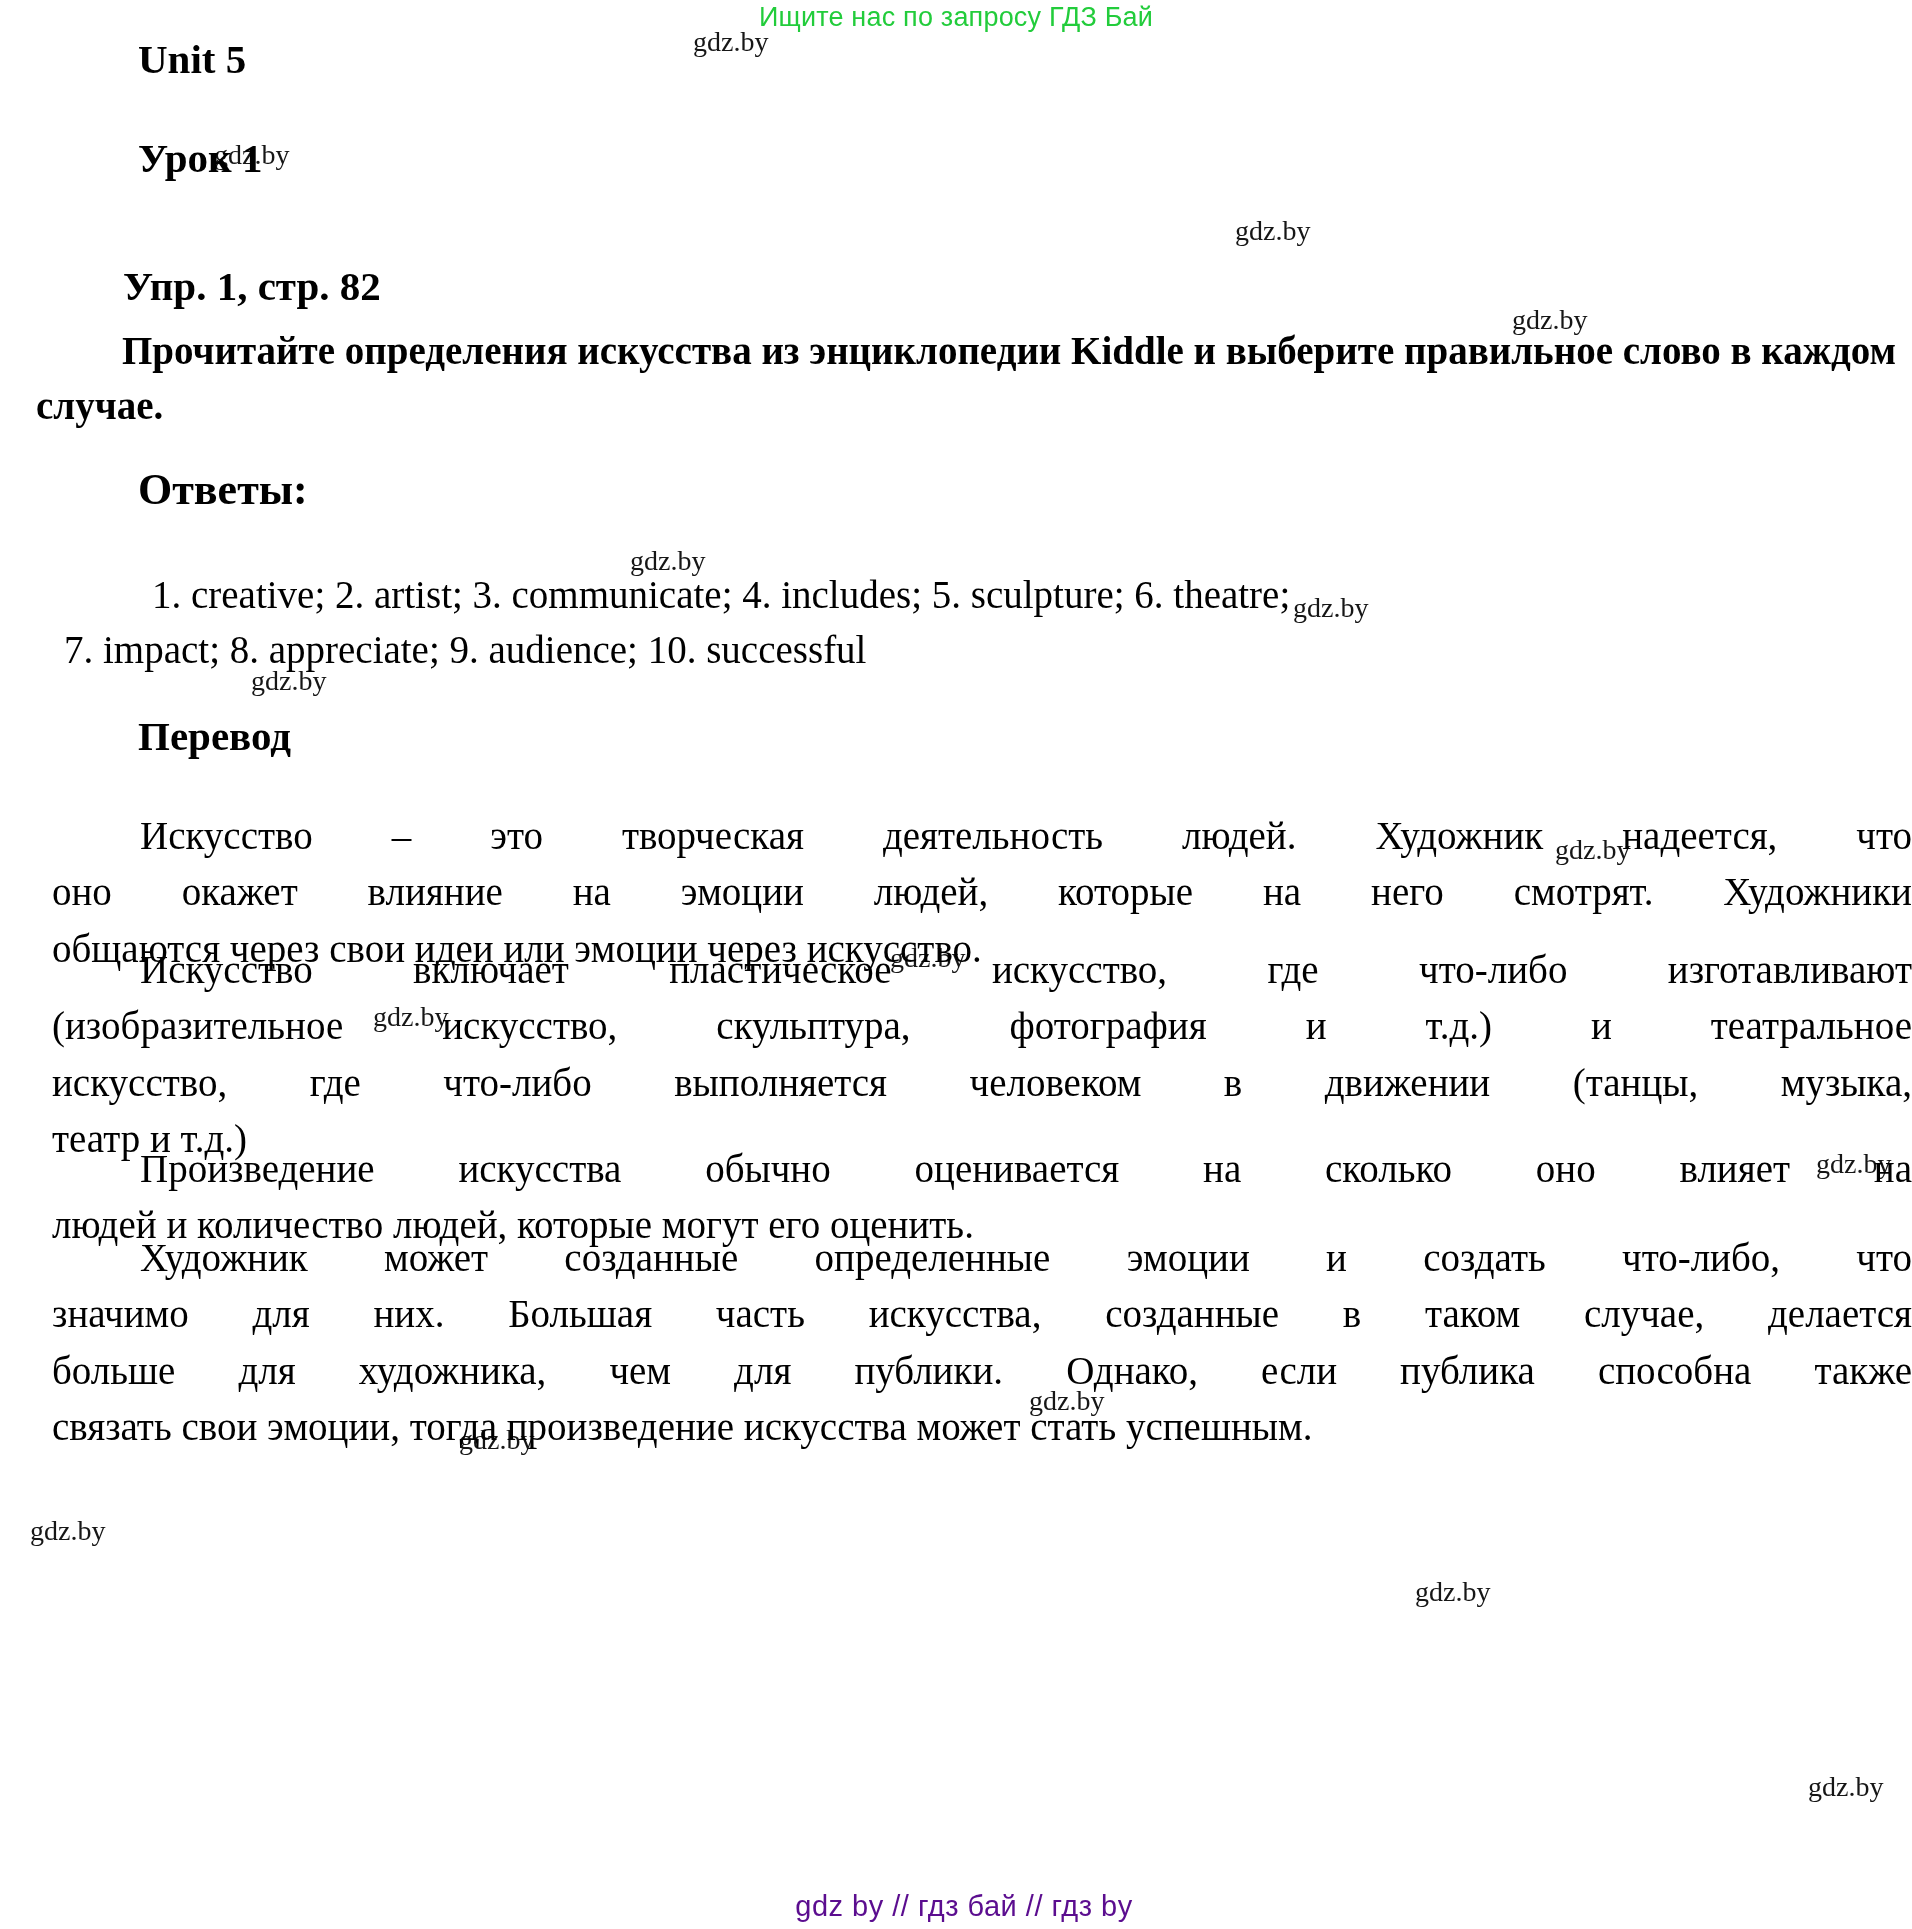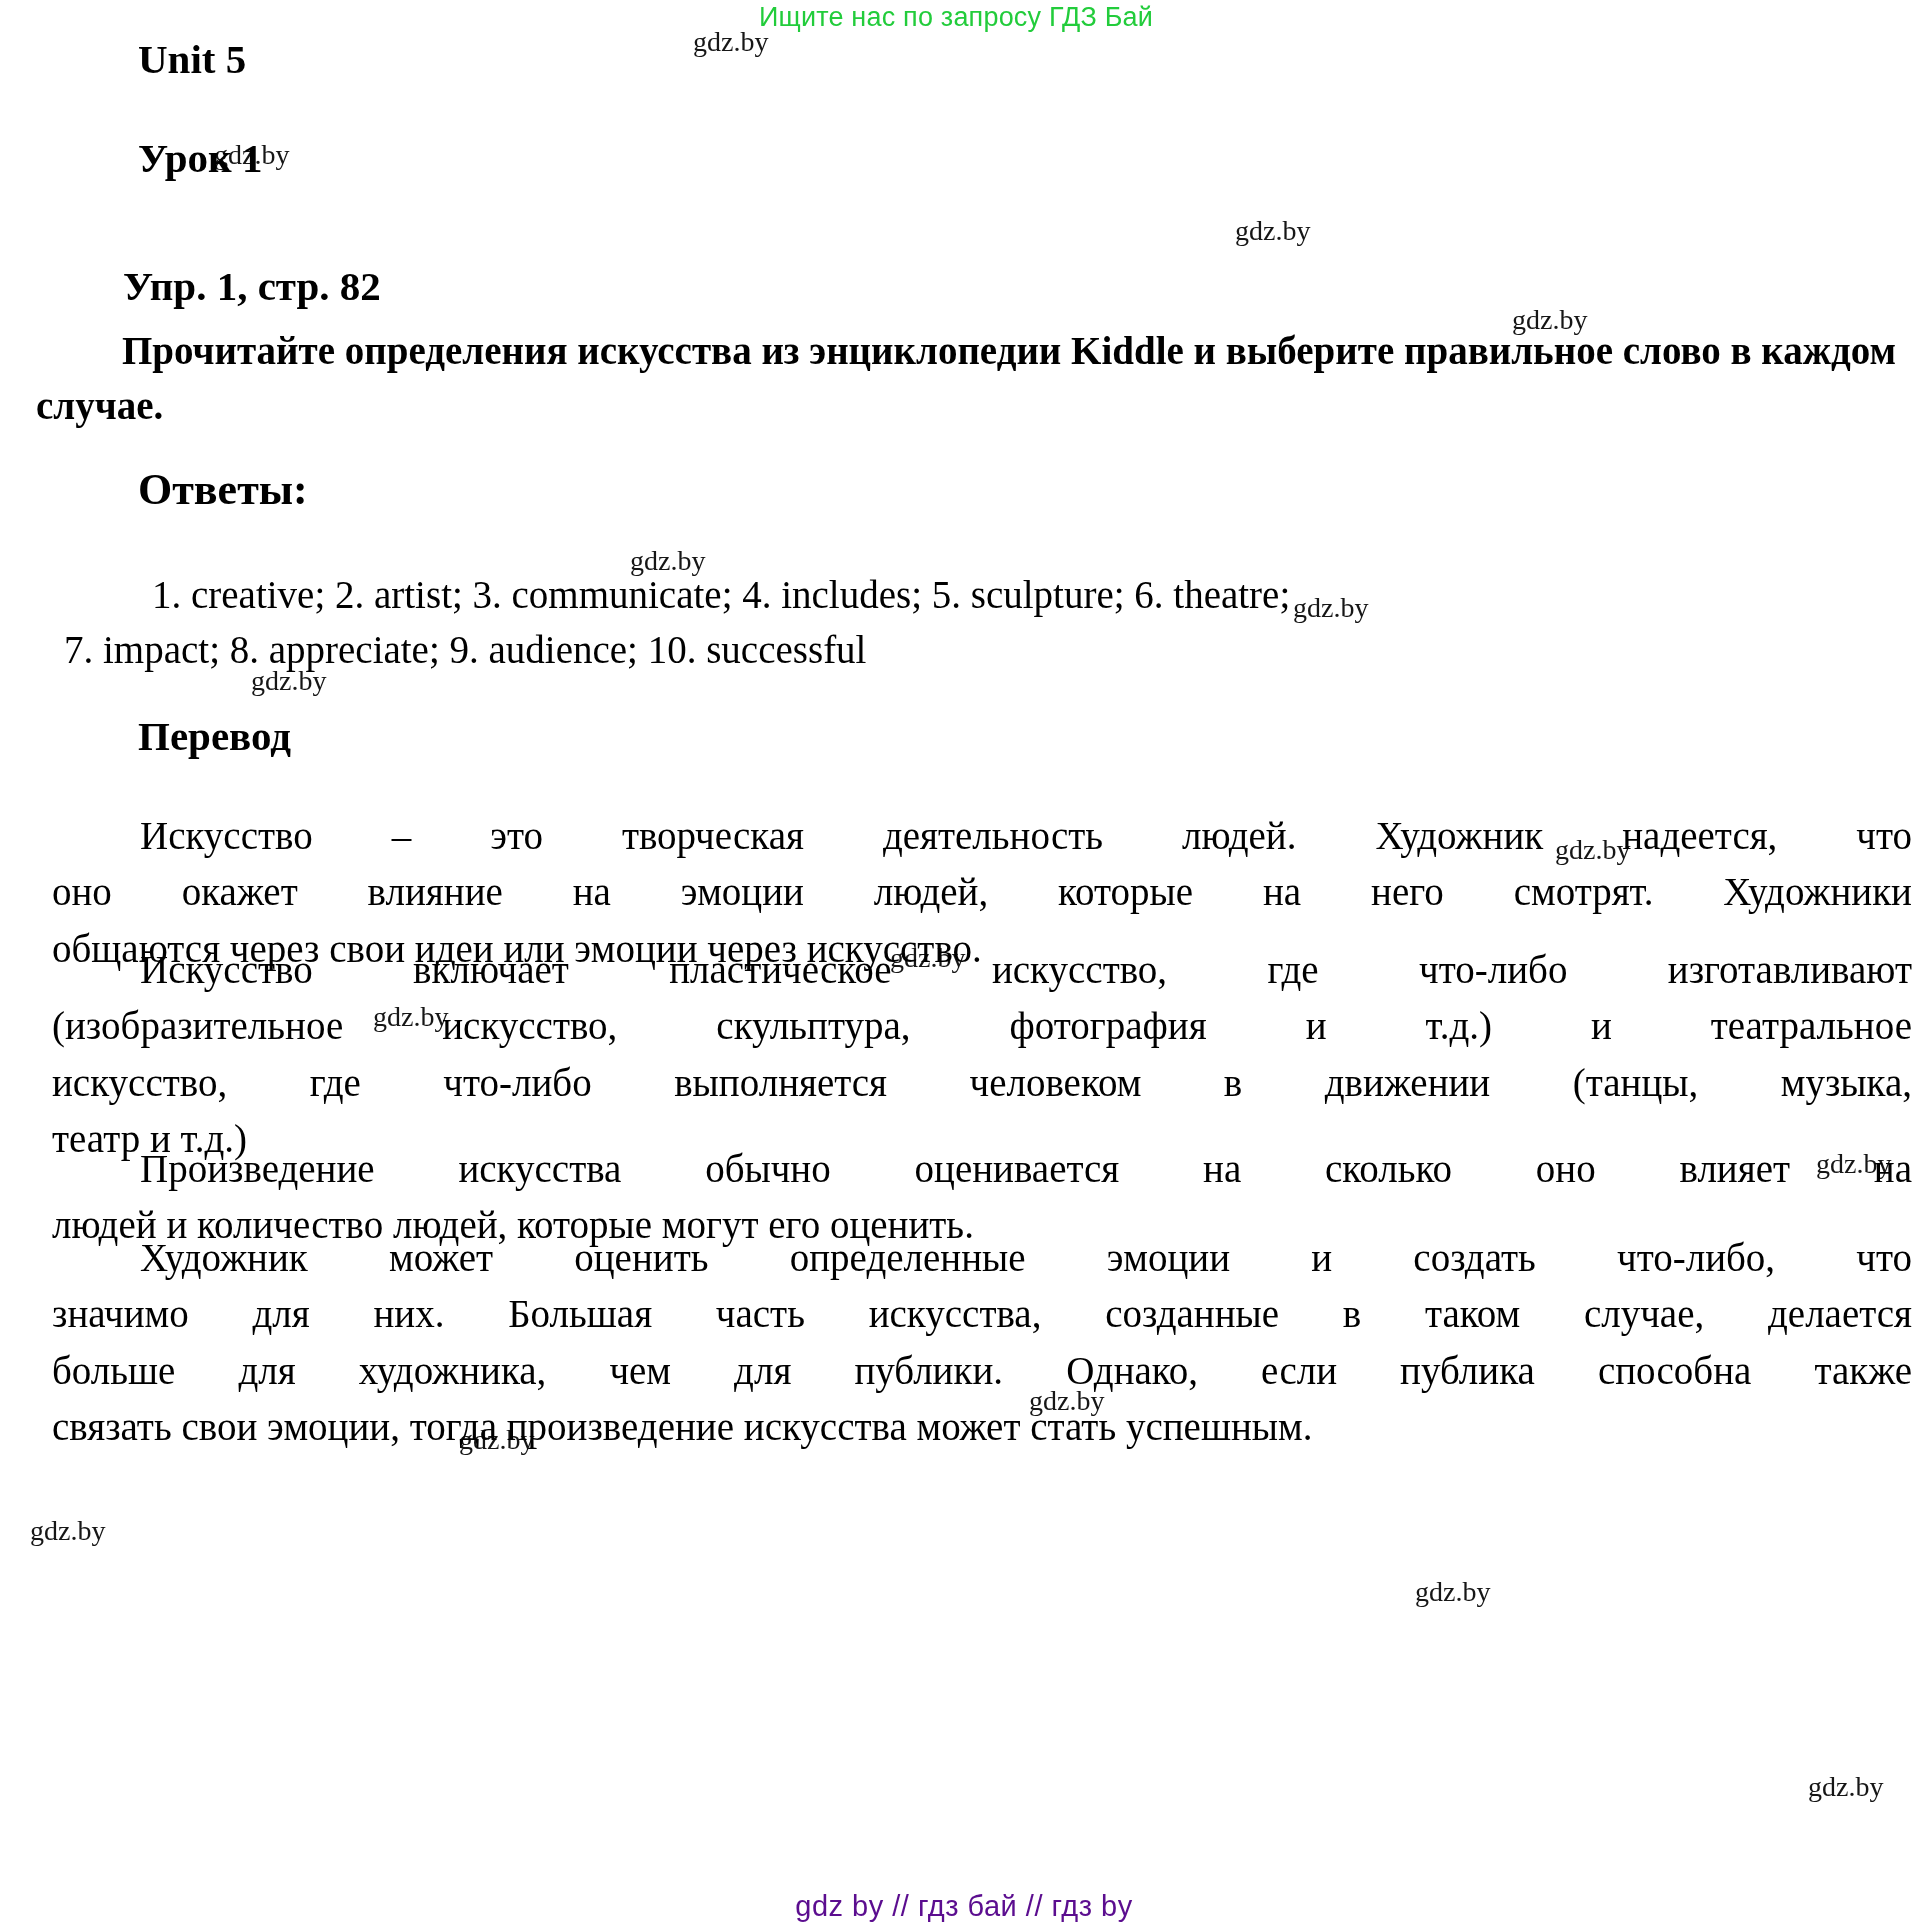--- a/index.html
+++ b/index.html
@@ -221,21 +221,21 @@
       <span class="jline noindent">искусство, где что-либо выполняется человеком в движении (танцы, музыка,</span>
       <span class="jline nojust noindent">театр и т.д.)</span>
     </div>
 
     <div class="para p3">
       <span class="jline indent">Произведение искусства обычно оценивается на сколько оно влияет на</span>
       <span class="jline nojust noindent">людей и количество людей, которые могут его оценить.</span>
     </div>
 
     <div class="para p4">
-      <span class="jline indent">Художник может оценить определенные эмоции и создать что-либо, что</span>
+      <span class="jline indent">Художник может созданные определенные эмоции и создать что-либо, что</span>
       <span class="jline noindent">значимо для них. Большая часть искусства, созданные в таком случае, делается</span>
       <span class="jline noindent">больше для художника, чем для публики. Однако, если публика способна также</span>
       <span class="jline nojust noindent">связать свои эмоции, тогда произведение искусства может стать успешным.</span>
     </div>
 
   </div>
 
   <div class="footer" style="color: rgb(91, 13, 143); padding-left: 8px;">gdz by  //  гдз бай  //  гдз by</div>
 
 </div>

